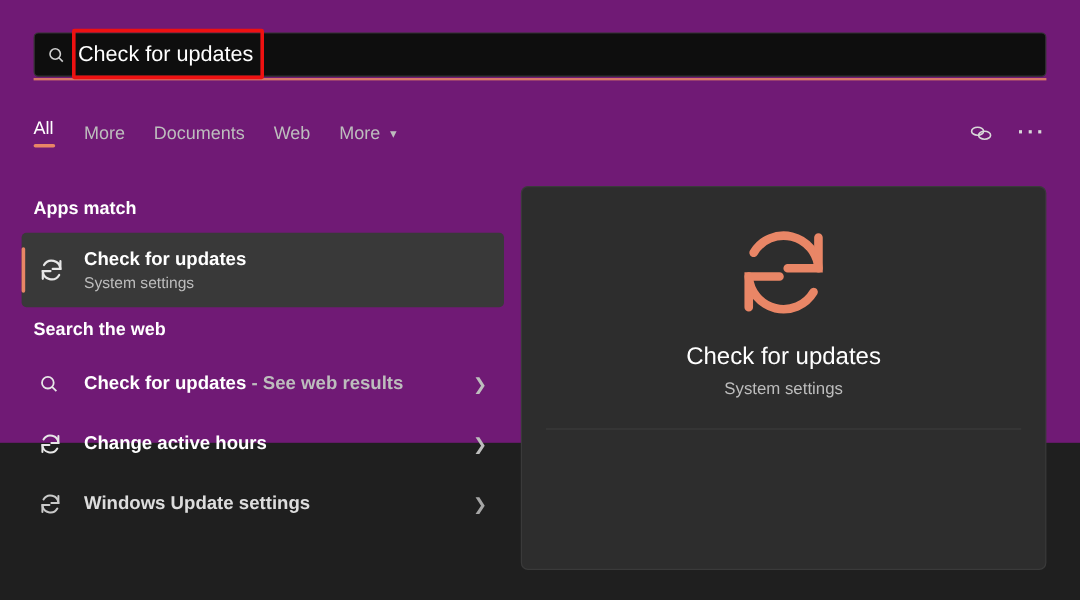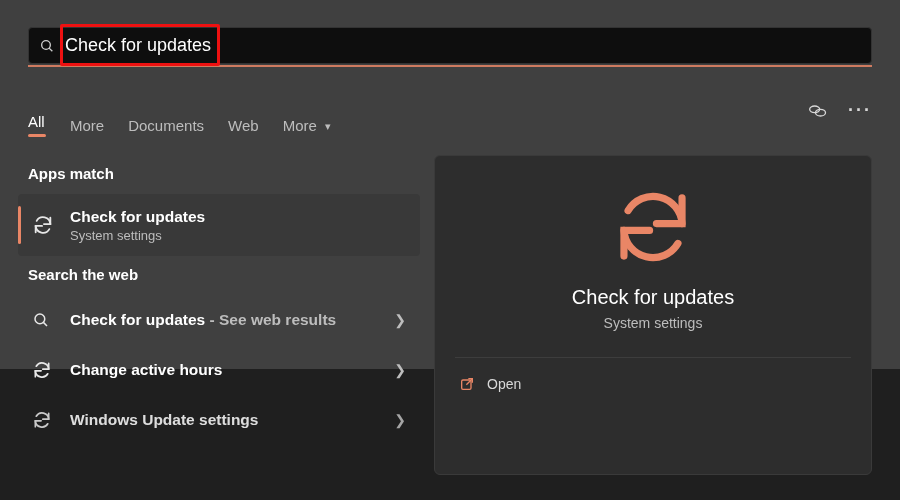--- a/index.html
+++ b/index.html
@@ -1,32 +1,32 @@
 <!DOCTYPE html>
 <html><head>
 <meta charset="utf-8">
 <style>
   * { box-sizing: border-box; margin: 0; padding: 0; font-family: "Segoe UI", -apple-system, sans-serif; }
   html, body { width: 900px; height: 500px; background: #1f1f1f; color: #ffffff; overflow: hidden; }
-  .canvas { position: relative; width: 900px; height: 369px; background: #404040; }
+  .canvas { position: relative; width: 900px; height: 369px; background: #701a75; }
 
   
   .searchbar { position: absolute; left: 28px; top: 27px; width: 844px; height: 37px;
                background: #0e0e0e; border: 1px solid #333; border-radius: 4px;
                display: flex; align-items: center; padding: 0 10px; }
   .searchbar .icon { color: #cfcfcf; flex: 0 0 auto; margin-right: 10px; }
   .searchbar input { flex: 1 1 auto; background: transparent; border: none; outline: none;
                      color: #ffffff; font-size: 18px; caret-color: #ffffff; }
   .accent-underline { position: absolute; left: 28px; top: 65px; width: 844px; height: 2px;
                       background: #e98666; opacity: .85; }
   .redbox { position: absolute; left: 60px; top: 24px; width: 160px; height: 42px;
             border: 3px solid #e11; border-radius: 2px; pointer-events: none; }
 
   
-  .tabs { position: absolute; left: 28px; top: 113px; display: flex; gap: 24px;
+  .tabs { position: absolute; left: 28px; top: 99px; display: flex; gap: 24px;
           font-size: 15px; color: #bdbdbd; align-items: center; }
   .tab { cursor: pointer; padding-bottom: 6px; }
   .tab.active { color: #ffffff; }
   .tab.active::after { content: ""; display: block; height: 3px; width: 18px; background: #e98666;
                        border-radius: 2px; margin-top: 4px; }
   .tab .chev { margin-left: 4px; font-size: 11px; vertical-align: middle; color: #bdbdbd; }
 
   .top-icons { position: absolute; right: 28px; top: 100px; display: flex; gap: 20px;
                color: #d8d8d8; font-size: 18px; align-items: center; }
   .top-icons .moredots { letter-spacing: 2px; font-weight: 700; }
@@ -178,28 +178,16 @@
       <svg width="82" height="82" viewBox="0 0 24 24" fill="none" stroke="#e98666" stroke-width="2.1" stroke-linecap="round">
         <path d="M20.5 11a8.5 8.5 0 0 0-15.8-3.8"></path>
         <polyline points="20.5 3.5 20.5 11 13 11"></polyline>
         <path d="M3.5 13a8.5 8.5 0 0 0 15.8 3.8"></path>
         <polyline points="3.5 20.5 3.5 13 11 13"></polyline>
       </svg>
     </div>
     <div class="bigtitle">Check for updates</div>
     <div class="bigsub">System settings</div>
     <div class="divider"></div>
-    <div class="actions">
-      <div class="action">
-        <span>
-          <svg width="16" height="16" viewBox="0 0 24 24" fill="none" stroke="#e98666" stroke-width="2">
-            <rect x="4" y="6" width="14" height="14" rx="2"></rect>
-            <polyline points="14 4 20 4 20 10"></polyline>
-            <line x1="20" y1="4" x2="11" y2="13"></line>
-          </svg>
-        </span>
-        <span>Open</span>
-      </div>
-    </div>
   </div>
 
 
 </div>
 
 </body></html>

